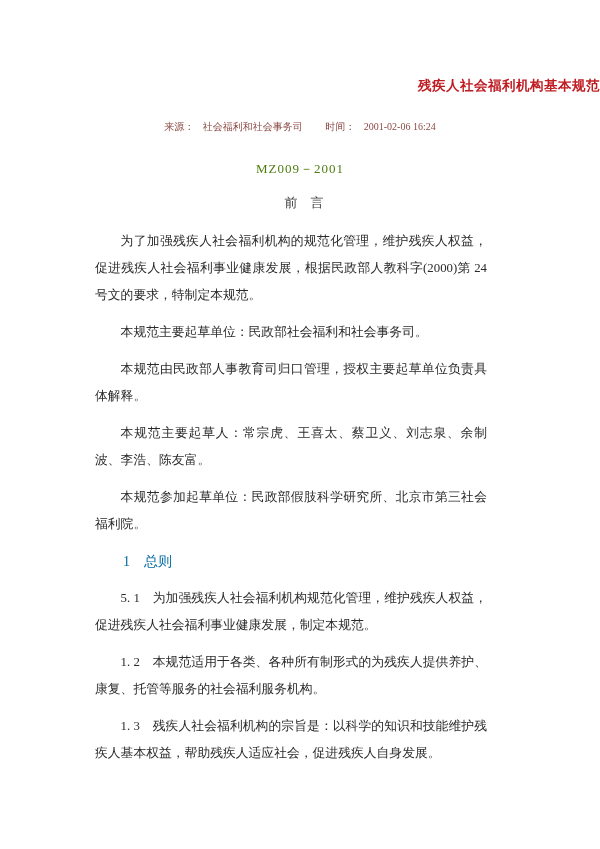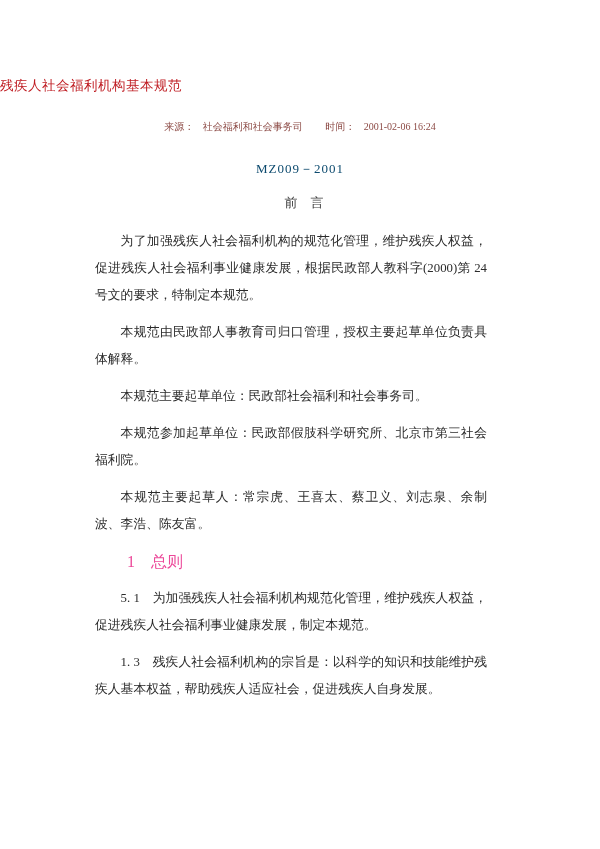--- a/index.html
+++ b/index.html
@@ -10,40 +10,41 @@
   .page {
     position: relative;
     width: 600px;
     height: 849px;
     background: #ffffff;
     overflow: hidden;
     font-family: "Liberation Serif", "DejaVu Serif", serif;
   }
   .doc-title {
     padding-top: 77px;
-    text-align: left;
+    text-align: right;
     font-size: 13.5px;
-    font-weight: normal;
+    font-weight: bold;
     color: #bf1c22;
     letter-spacing: 0.5px;
+    padding-left: 44px;
   }
   .doc-meta {
     margin-top: 25px;
     text-align: center;
     font-size: 10px;
     color: #8c4a45;
   }
   .doc-meta .meta-label { margin-right: 6px; }
   .doc-meta .meta-value { margin-right: 20px; }
   .doc-meta .meta-value:last-child { margin-right: 0; text-align: right; }
   .doc-number {
     margin-top: 26px;
     text-align: center;
     font-size: 13px;
-    color: #0c4a6e;
+    color: #4d7c0f;
     letter-spacing: 1px;
   }
   .preface-heading {
     margin-top: 16px;
     text-align: center;
     font-size: 13px;
     color: #3c3c3c;
     padding-left: 8px;
   }
   .content {
@@ -53,22 +54,22 @@
     color: #2b2b2b;
     text-align: justify;
   }
   .content p {
     margin: 0 18px 10px 0;
     text-indent: 2em;
   }
   .section-heading {
     margin: 0 0 10px 0;
     text-indent: 0;
-    font-size: 16px;
-    color: #ec4899;
+    font-size: 14px;
+    color: #0369a1;
   }
 </style>
 </head>
 <body>
 
 <div class="page">
 
   <div class="doc-title">残疾人社会福利机构基本规范</div>
 
   <div class="doc-meta">
@@ -80,30 +81,31 @@
 
   <div class="doc-number">MZ009－2001</div>
 
   <div class="preface-heading">前　言</div>
 
   <div class="content">
 
     <p>为了加强残疾人社会福利机构的规范化管理，维护残疾人权益，促进残疾人社会福利事业健康发展，根据民政部人教科字(2000)第 24 号文的要求，特制定本规范。</p>
 
 
+    <p>本规范主要起草单位：民政部社会福利和社会事务司。</p>
+
     <p>本规范由民政部人事教育司归口管理，授权主要起草单位负责具体解释。</p>
 
-    <p>本规范主要起草单位：民政部社会福利和社会事务司。</p>
+    <p>本规范主要起草人：常宗虎、王喜太、蔡卫义、刘志泉、余制波、李浩、陈友富。</p>
 
     <p>本规范参加起草单位：民政部假肢科学研究所、北京市第三社会福利院。</p>
-
-    <p>本规范主要起草人：常宗虎、王喜太、蔡卫义、刘志泉、余制波、李浩、陈友富。</p>
 
     <p class="section-heading">1　总则</p>
 
     <p>5. 1　为加强残疾人社会福利机构规范化管理，维护残疾人权益，促进残疾人社会福利事业健康发展，制定本规范。</p>
 
+    <p>1. 2　本规范适用于各类、各种所有制形式的为残疾人提供养护、康复、托管等服务的社会福利服务机构。</p>
 
     <p>1. 3　残疾人社会福利机构的宗旨是：以科学的知识和技能维护残疾人基本权益，帮助残疾人适应社会，促进残疾人自身发展。</p>
 
   </div>
 
 </div>
 
 </body></html>

